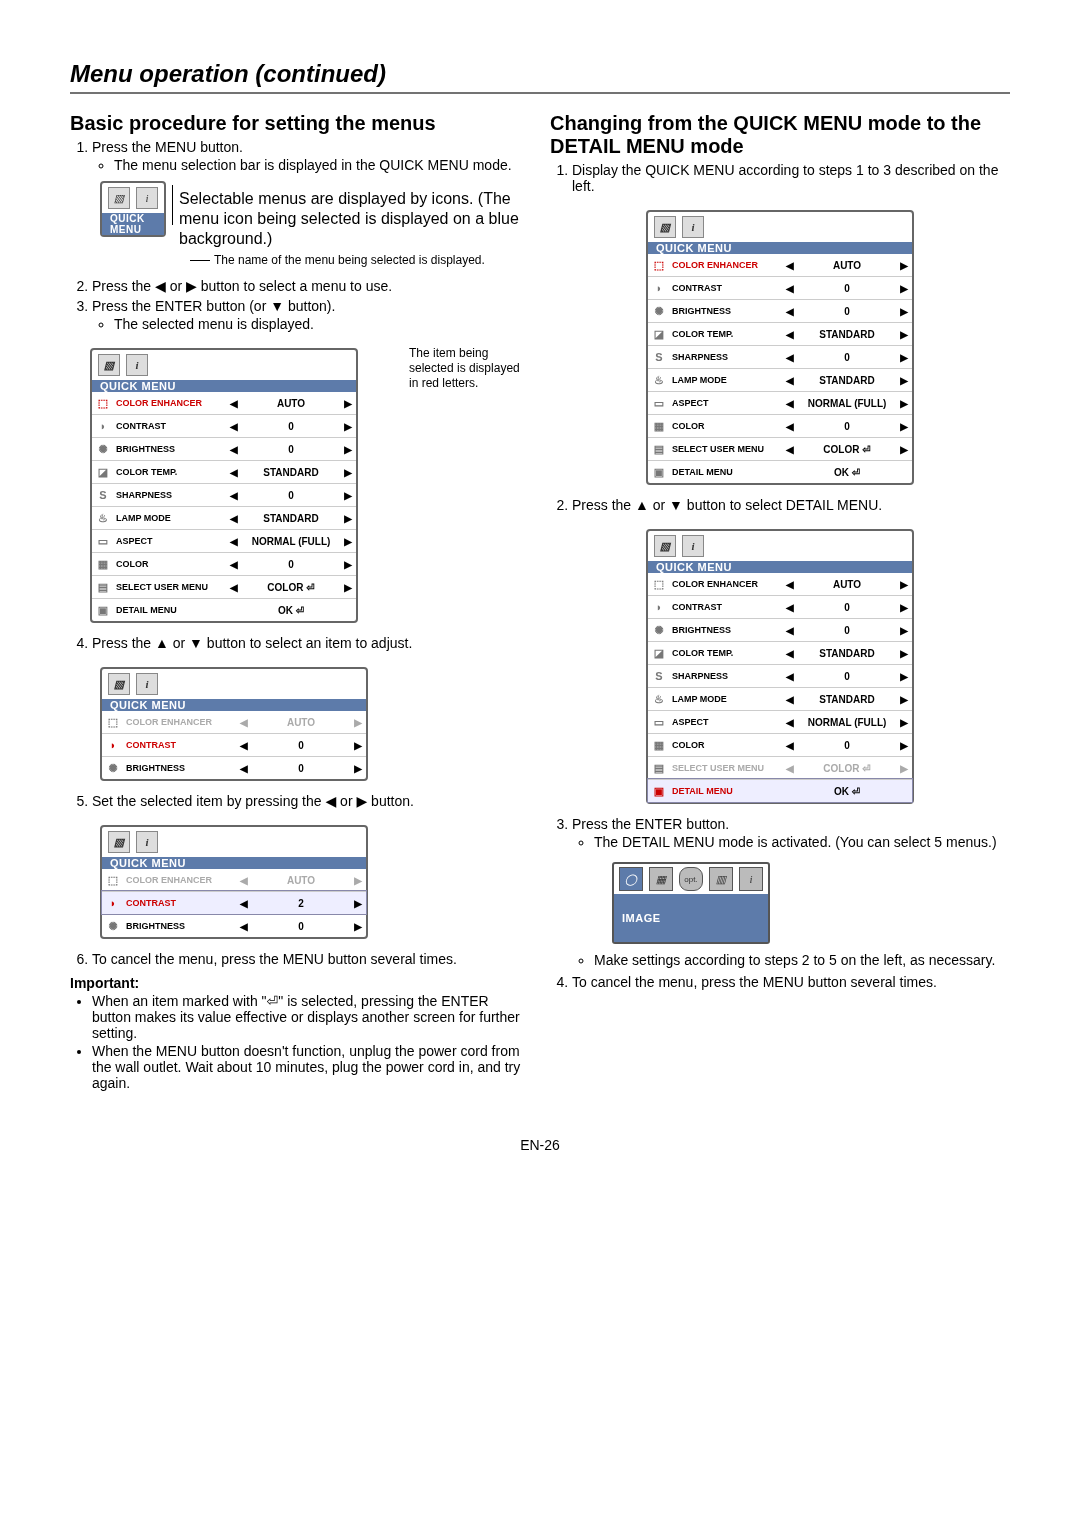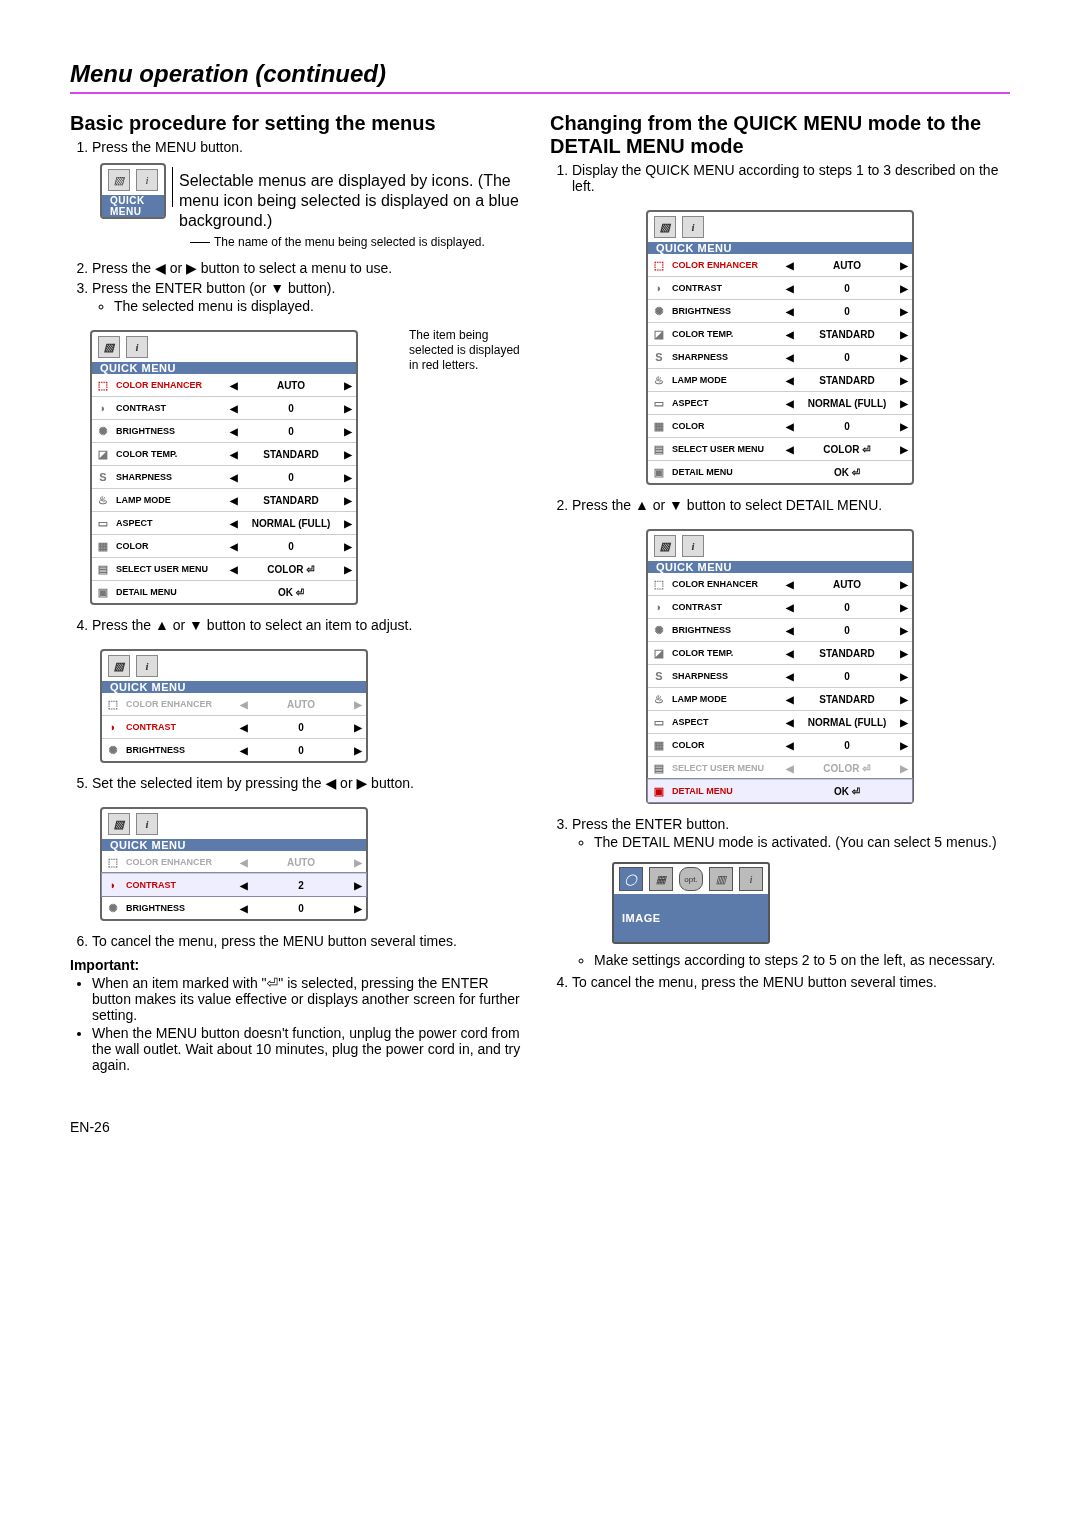--- a/index.html
+++ b/index.html
@@ -8,21 +8,21 @@
     padding: 60px 70px;
     font-size: 14px;
     color: #000;
     width: 1080px;
     box-sizing: border-box;
   }
   .page-title {
     font-style: italic;
     font-weight: bold;
     font-size: 24px;
-    border-bottom: 2px solid #d946ef;
+    border-bottom: 2px solid #737373;
     padding-bottom: 4px;
     margin-bottom: 18px;
   }
   .columns {
     display: flex;
     gap: 20px;
   }
   .col {
     flex: 1;
   }
@@ -47,20 +47,21 @@
   }
   .caption-small {
     font-size: 12px;
     line-height: 1.25;
   }
   .important-label {
     font-weight: bold;
     margin-top: 8px;
   }
   .page-number {
+    text-align: center;
     margin-top: 40px;
     font-size: 14px;
   }
 
   
   .osd {
     border: 2px solid #666;
     border-radius: 4px;
     display: inline-block;
     font-size: 10px;
@@ -205,20 +206,23 @@
 <div class="page-title">Menu operation (continued)</div>
 
 <div class="columns">
 
   <div class="col">
     <div class="section-heading">Basic procedure for setting the menus</div>
 
     <ol class="steps">
       <li>
         <span>Press the MENU button.</span>
+        <ul class="bullets">
+          <li>The menu selection bar is displayed in the QUICK MENU mode.</li>
+        </ul>
       </li>
     </ol>
 
     <div class="diagram1">
       <div class="boxcol">
         <div class="osd-mini">
           <div class="osd-icons">
             <div class="sq">▧</div>
             <div class="sq">i</div>
           </div>

